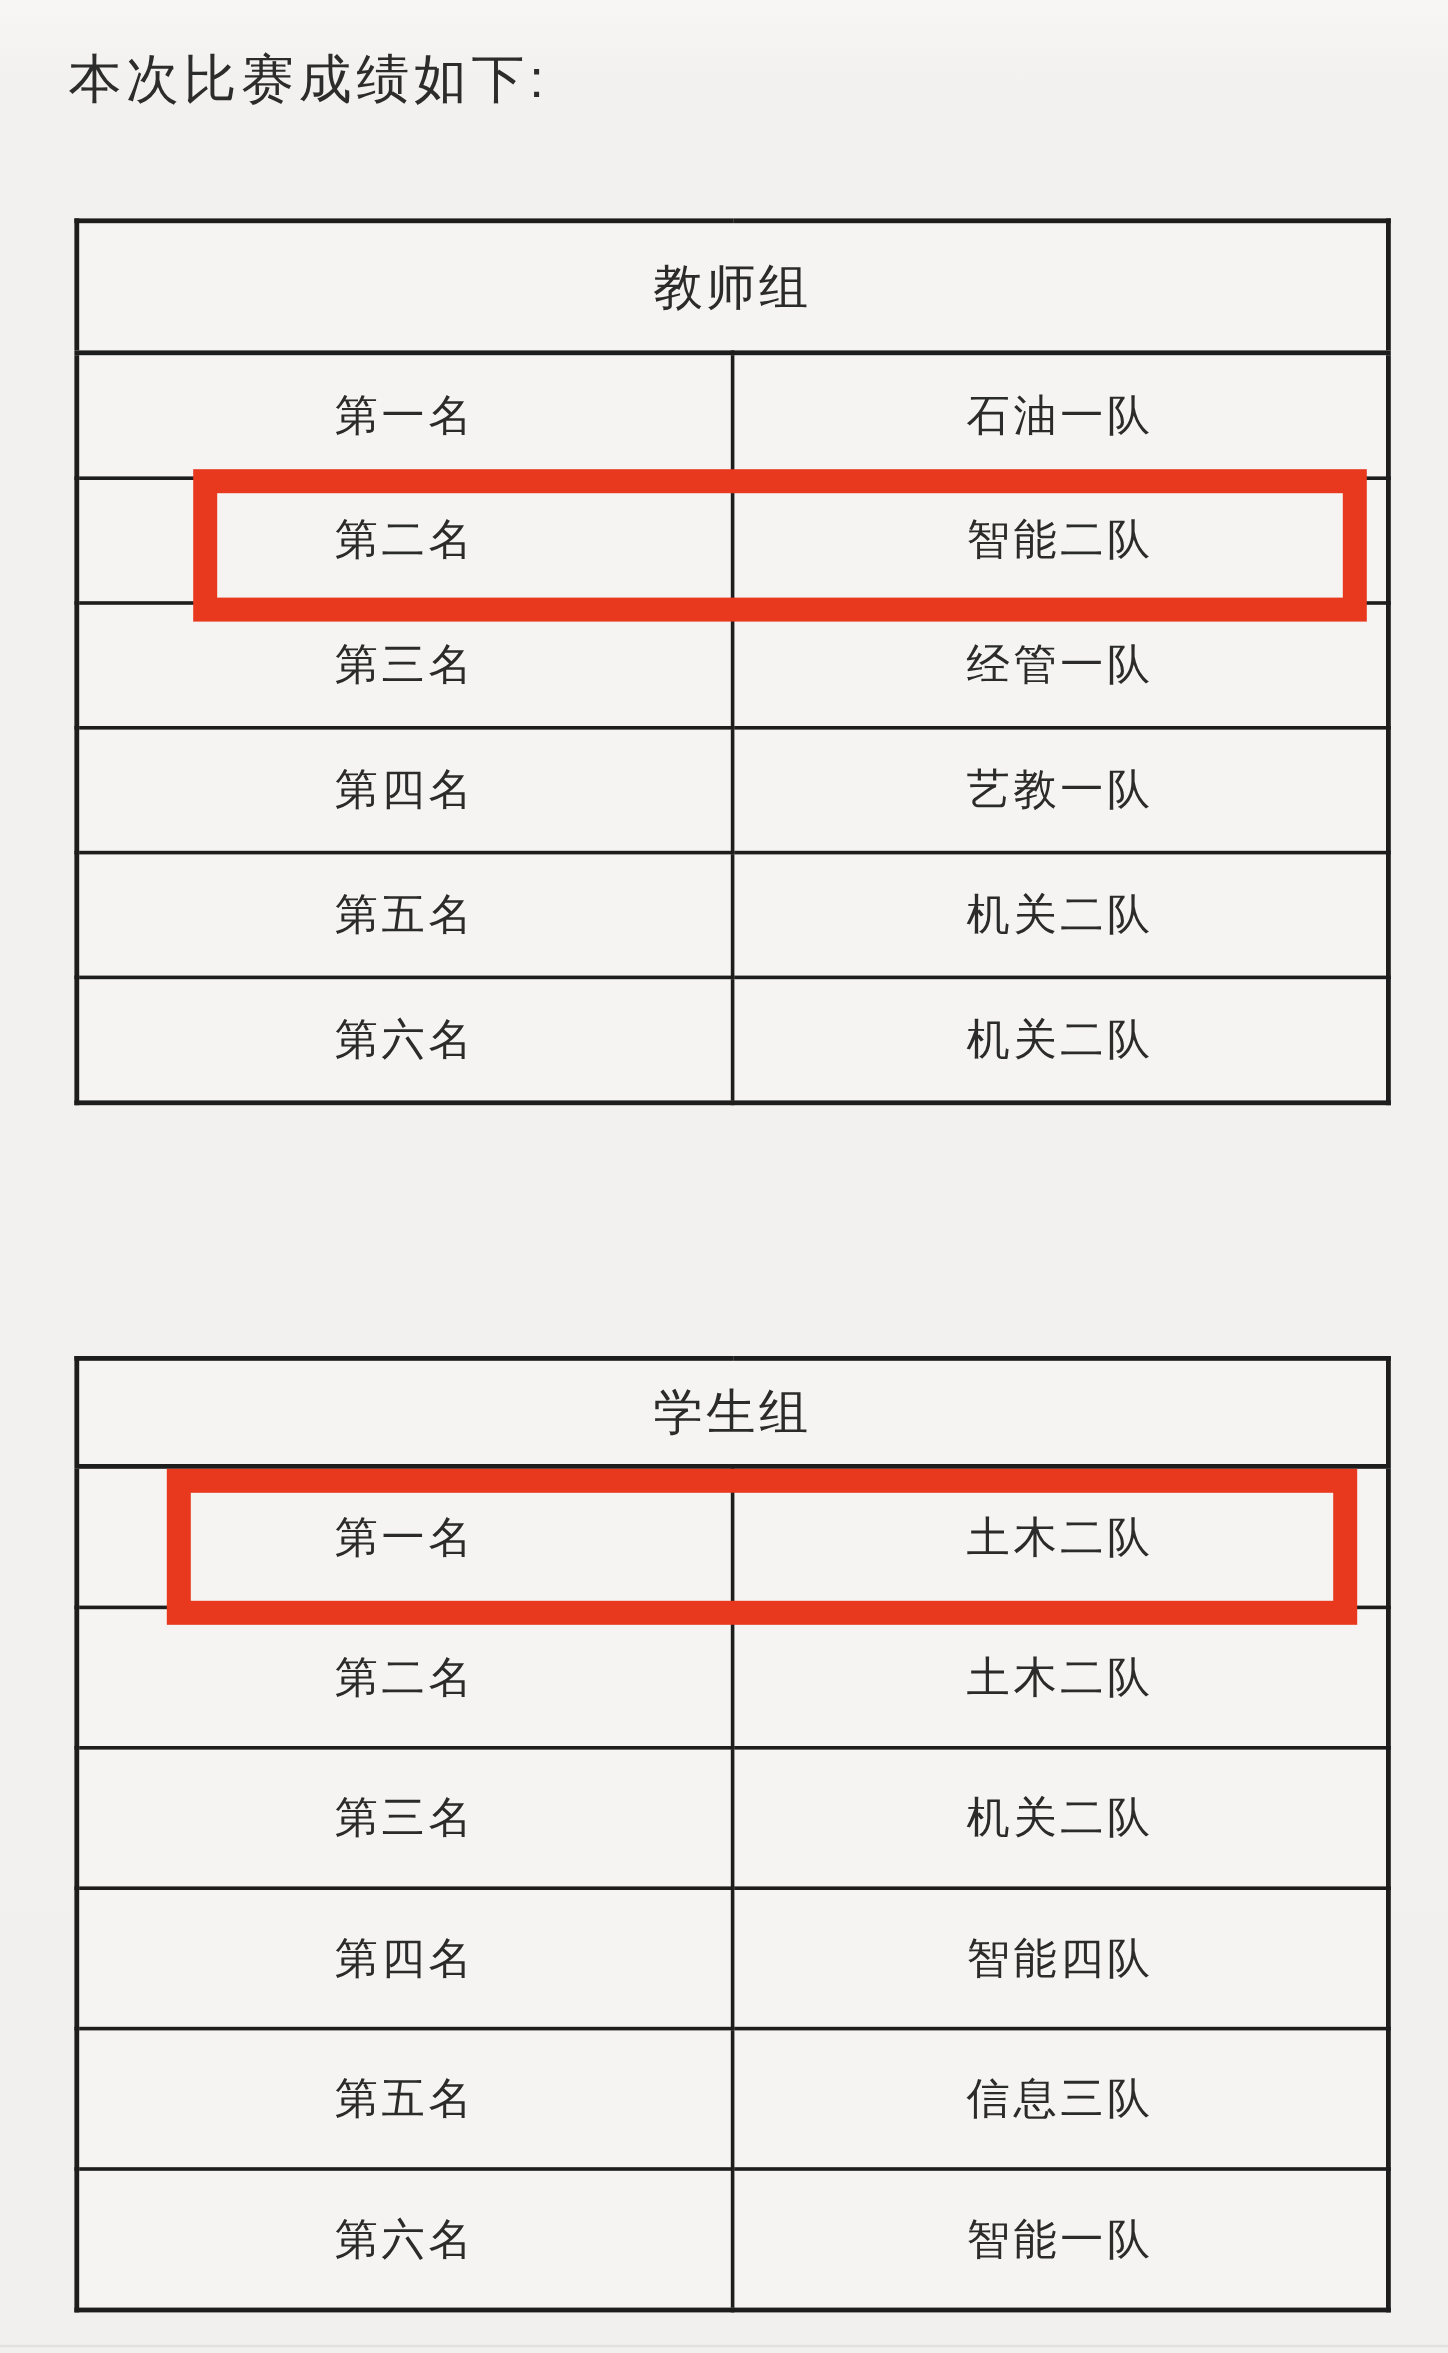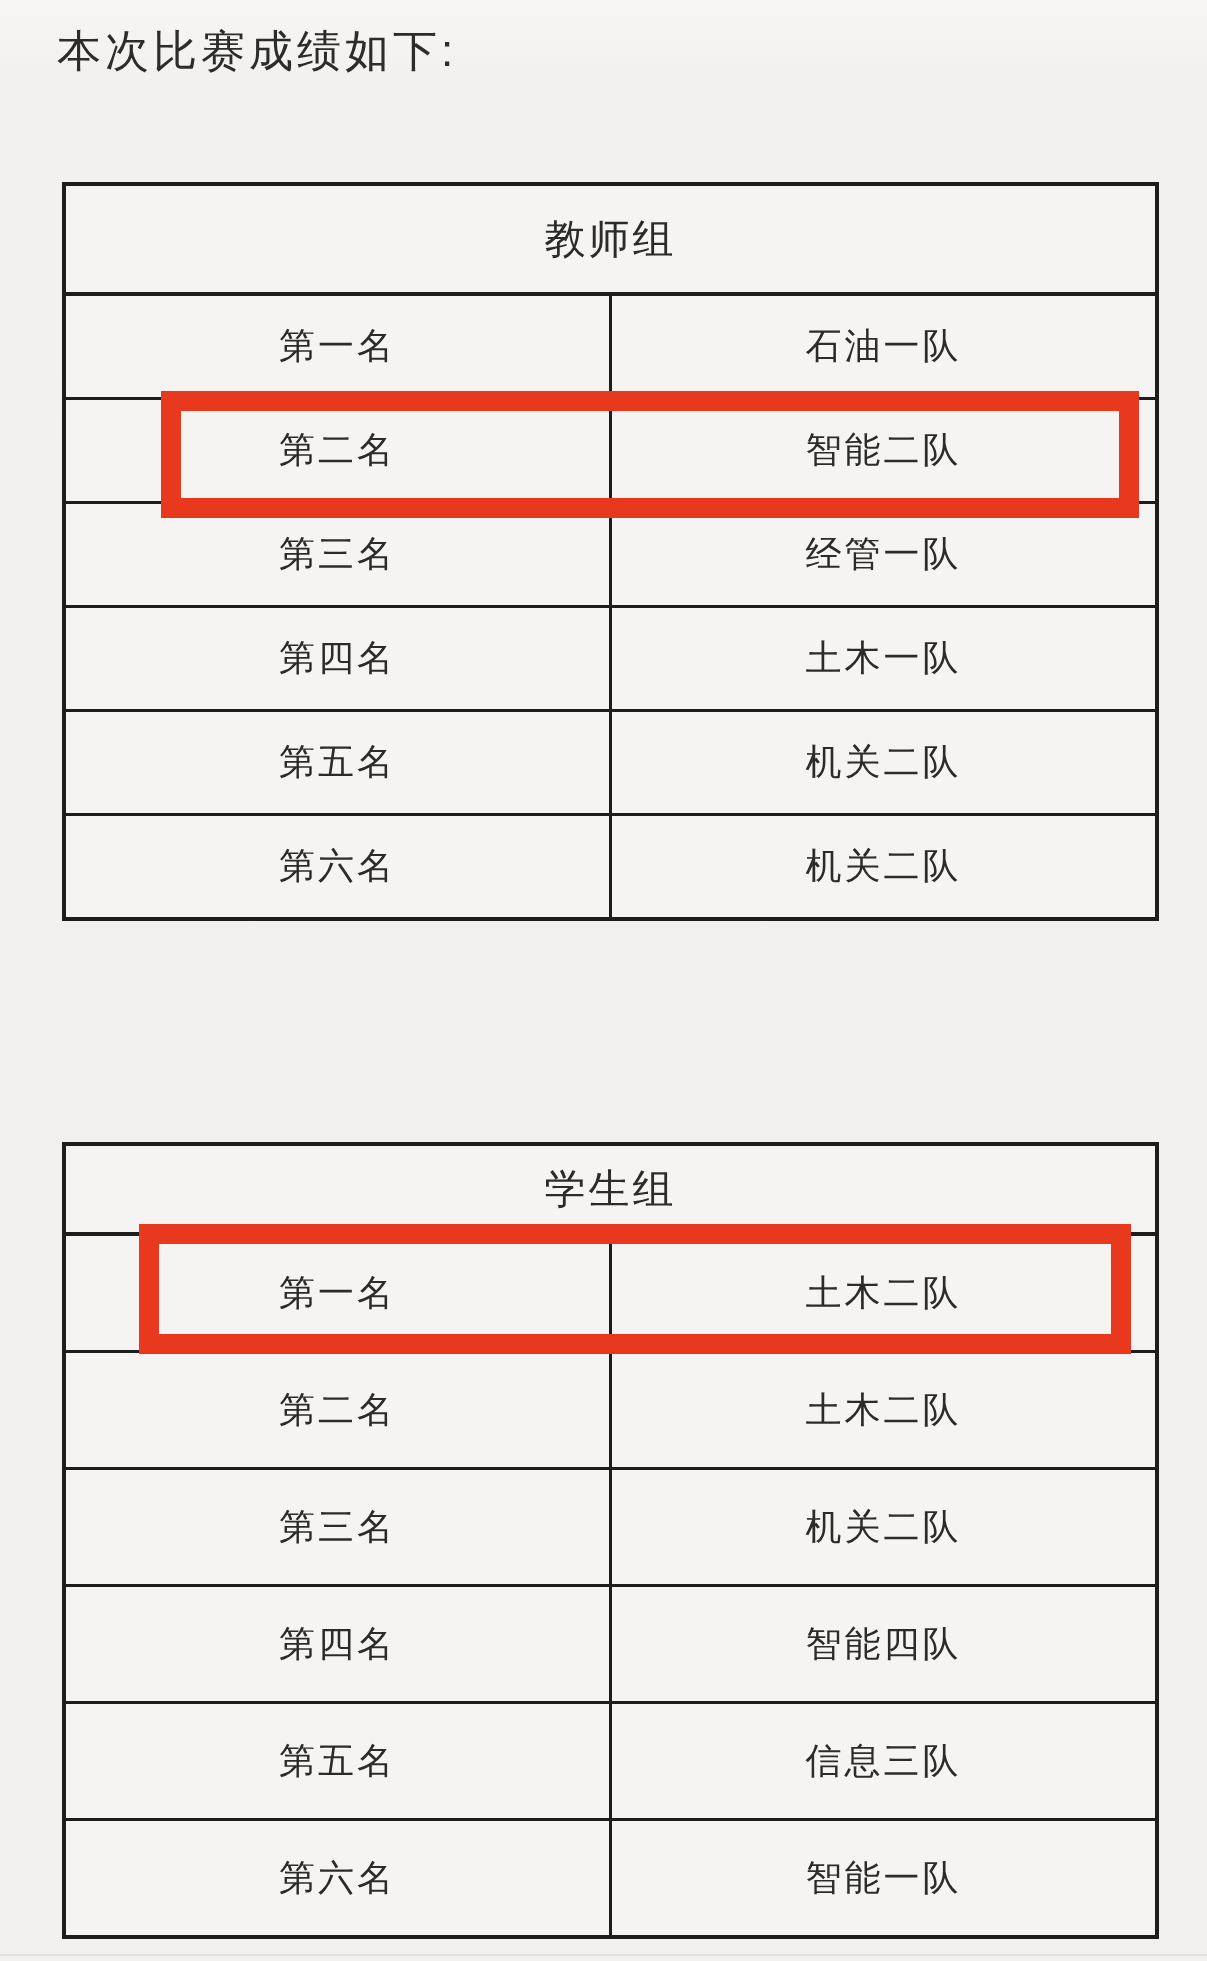--- a/index.html
+++ b/index.html
@@ -12,40 +12,40 @@
     width: 1207px;
     height: 1961px;
     overflow: hidden;
     background: linear-gradient(180deg, #f7f6f4 0%, #f2f1ef 70px, #f1f0ee 100%);
     font-family: "Liberation Sans", "DejaVu Sans", sans-serif;
     color: #2b2b2b;
   }
   .title {
     position: absolute;
     left: 57px;
-    top: 22px;
+    top: 37px;
     margin: 0;
     font-size: 44px;
     font-weight: 500;
     letter-spacing: 4px;
     color: #2c2c2c;
     white-space: nowrap;
   }
   table.score-table {
     position: absolute;
     left: 62px;
     width: 1097px;
     table-layout: fixed;
     border-collapse: collapse;
     background: #f5f4f2;
     border: 4px solid #1d1d1d;
     padding-left: 40px;
   }
   .table-teacher { top: 182px; }
-  .table-student { top: 1130px; margin-top: 12px; }
+  .table-student { top: 1130px; }
   table.score-table th,
   table.score-table td {
     border: 3px solid #1d1d1d;
     text-align: center;
     vertical-align: middle;
     padding: 0;
     font-size: 36px;
     font-weight: 400;
     letter-spacing: 3px;
     color: #2b2b2b;
@@ -114,21 +114,21 @@
       <tr>
         <td>第二名</td>
         <td>智能二队</td>
       </tr>
       <tr>
         <td>第三名</td>
         <td>经管一队</td>
       </tr>
       <tr>
         <td>第四名</td>
-        <td>土木一队</td>
+        <td>艺教一队</td>
       </tr>
       <tr>
         <td>第五名</td>
         <td>机关二队</td>
       </tr>
       <tr>
         <td>第六名</td>
         <td>机关二队</td>
       </tr>
     </tbody>

